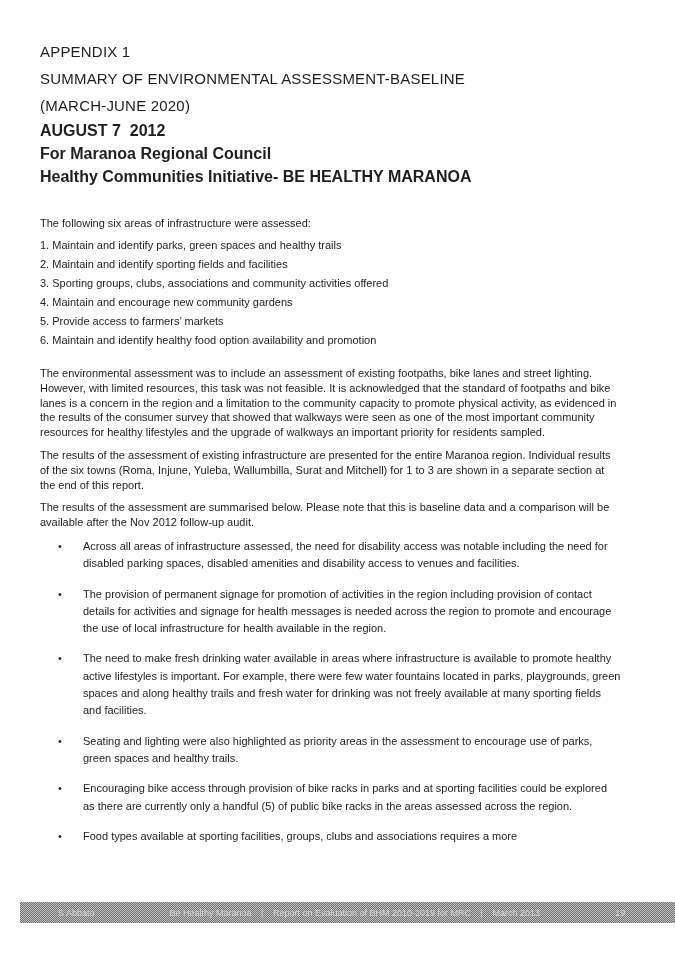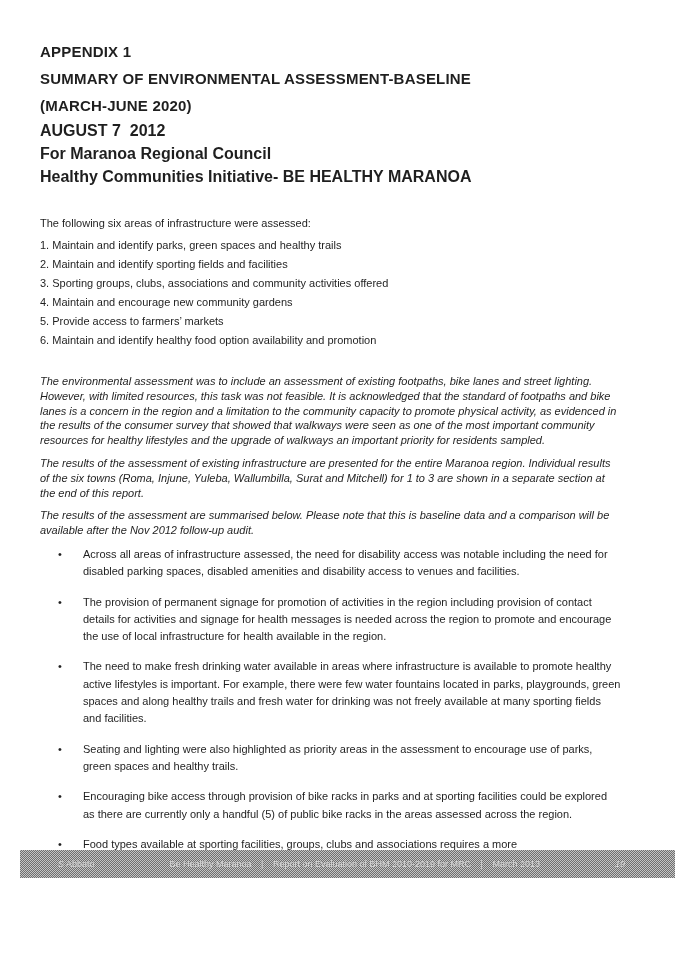--- a/index.html
+++ b/index.html
@@ -7,30 +7,30 @@
     width: 675px; height: 955px;
     background: #ffffff;
     font-family: "Liberation Sans", "DejaVu Sans", sans-serif;
     color: #1f1f1f;
     position: relative;
     overflow: hidden;
   }
   .page { position: absolute; inset: 0; background: #ffffff; }
   .content { padding: 38px 53px 0 40px; }
 
-  .title-line { font-size: 15px; font-weight: 700; line-height: 27px; letter-spacing: 0.2px; }
+  .title-line { font-size: 15px; font-weight: 400; line-height: 27px; letter-spacing: 0.2px; }
   .sub-line   { font-size: 16px; font-weight: 700; line-height: 23px; white-space: pre-wrap; }
 
   .intro { font-size: 11px; margin-top: 29px; margin-bottom: 7px; }
 
   .num-list { }
   .num-item { font-size: 11px; line-height: 19px; }
 
   .para { font-size: 11px; line-height: 14.8px; margin: 0 0 8px 0; }
-  .para-block { margin-top: 24px; font-style: italic; }
+  .para-block { margin-top: 16px; }
 
   .findings-heading {
     font-size: 11.5px;
     color: #929292;
     letter-spacing: 0.6px;
     margin-top: 9px;
     margin-bottom: 14px;
     text-shadow: 0.5px 0.5px 0 #c9c9c9;
   }
 
@@ -49,21 +49,21 @@
   }
   .bullet-text {
     font-size: 11px;
     line-height: 17.3px;
     width: 538px;
   }
 
   .footer-bar {
     position: absolute;
     left: 20px; right: 0;
-    top: 850px; height: 28px;
+    top: 902px; height: 21px;
     background-color: #9a9a9a;
     background-image:
       linear-gradient(45deg, #6f6f6f 25%, transparent 25%, transparent 75%, #6f6f6f 75%),
       linear-gradient(45deg, #6f6f6f 25%, #c4c4c4 25%, #c4c4c4 75%, #6f6f6f 75%);
     background-position: 0 0, 1px 1px;
     background-size: 2px 2px;
     display: flex;
     align-items: center;
     font-size: 9px;
     color: #dedede;

